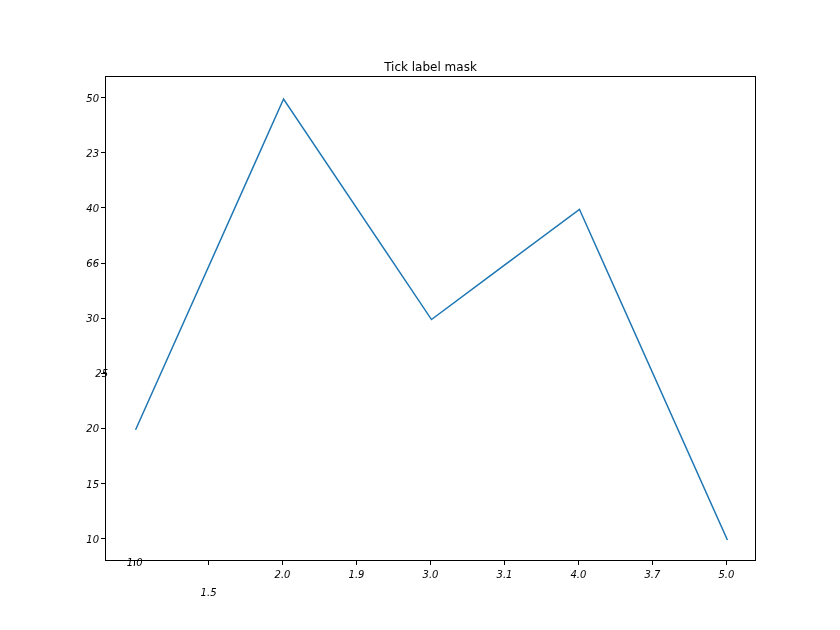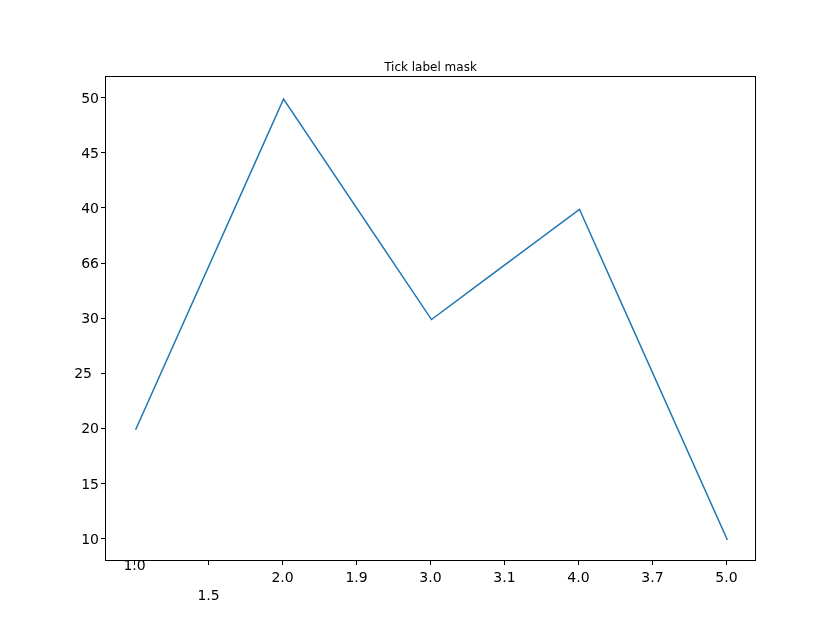--- a/index.html
+++ b/index.html
@@ -22,23 +22,24 @@
   }
   .title {
     position: absolute;
     width: 100%;
     text-align: center;
     font-size: 12px;
     color: #000000;
   }
   .tick-label {
     position: absolute;
-    font-size: 14px;
+    font-size: 10px;
     color: #000000;
     white-space: nowrap;
+    font-style: italic;
   }
   .tick-label.x {
     transform: translate(-50%, 0);
   }
   .tick-label.y {
     transform: translate(-100%, -50%);
     text-align: right;
   }
   .tick-mark {
     position: absolute;
@@ -91,24 +92,24 @@
     <div class="tick-label x" style="left: 652.432px; top: 568.7px;">3.7</div>
     <div class="tick-mark x" style="left: 725.909px; top: 560.7px; height: 4px;"></div>
     <div class="tick-label x" style="left: 726.409px; top: 568.7px;">5.0</div>
     <div class="tick-mark y" style="left: 101px; top: 538.15px; width: 4px;"></div>
     <div class="tick-label y" style="left: 99px; top: 538.65px;">10</div>
     <div class="tick-mark y" style="left: 101px; top: 483.025px; width: 4px;"></div>
     <div class="tick-label y" style="left: 99px; top: 483.525px;">15</div>
     <div class="tick-mark y" style="left: 101px; top: 427.9px; width: 4px;"></div>
     <div class="tick-label y" style="left: 99px; top: 428.4px;">20</div>
     <div class="tick-mark y" style="left: 101px; top: 372.775px; width: 4px;"></div>
-    <div class="tick-label y" style="left: 92px; top: 373.275px;">25</div>
+    <div class="tick-label y" style="left: 108px; top: 373.275px;">25</div>
     <div class="tick-mark y" style="left: 101px; top: 317.65px; width: 4px;"></div>
     <div class="tick-label y" style="left: 99px; top: 318.15px;">30</div>
     <div class="tick-mark y" style="left: 101px; top: 262.525px; width: 4px;"></div>
     <div class="tick-label y" style="left: 99px; top: 263.025px;">66</div>
     <div class="tick-mark y" style="left: 101px; top: 207.4px; width: 4px;"></div>
     <div class="tick-label y" style="left: 99px; top: 207.9px;">40</div>
     <div class="tick-mark y" style="left: 101px; top: 152.275px; width: 4px;"></div>
-    <div class="tick-label y" style="left: 99px; top: 152.775px;">45</div>
+    <div class="tick-label y" style="left: 99px; top: 152.775px;">23</div>
     <div class="tick-mark y" style="left: 101px; top: 97.15px; width: 4px;"></div>
     <div class="tick-label y" style="left: 99px; top: 97.65px;">50</div>
   </div>
 
 </body></html>

